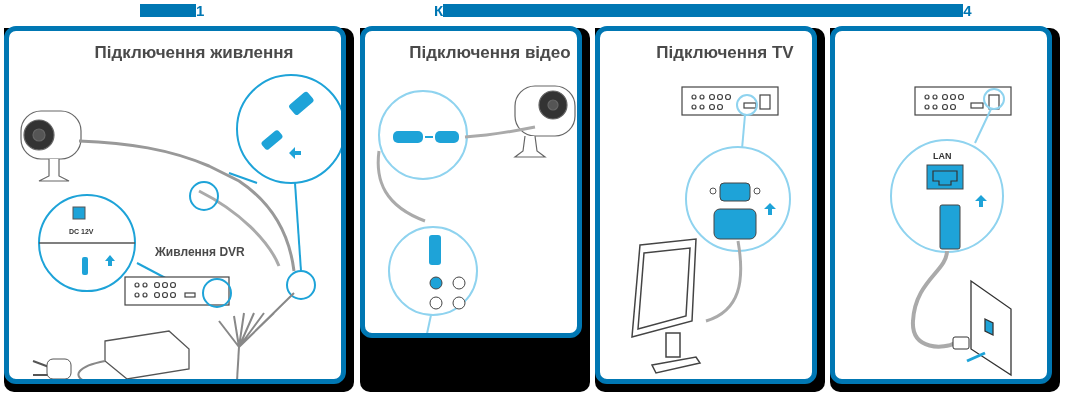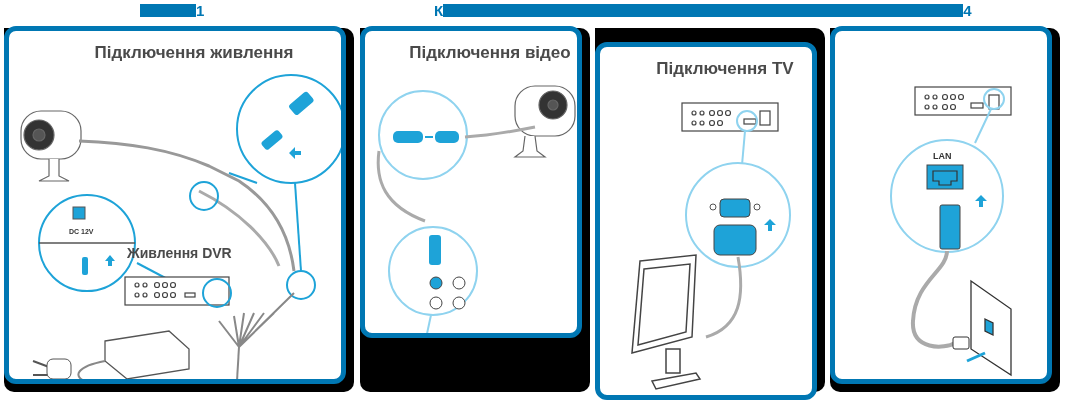--- a/index.html
+++ b/index.html
@@ -80,21 +80,21 @@
     <path d="M230 316 L210 290 M230 316 L225 285 M230 316 L235 282 M230 316 L245 282 M230 316 L255 282 M230 316 L265 282 M230 316 L285 262" stroke="#888" stroke-width="2" fill="none"></path>
     <path d="M230 316 L228 350" stroke="#888" stroke-width="2"></path>
 
     <g stroke="#555" fill="#fff" stroke-width="1.3">
       <path d="M96 310 L160 300 L180 318 L180 338 L118 348 L96 330z"></path>
     </g>
     <path d="M96 330 C70 335,60 345,80 352 C120 356,180 352,228 350" stroke="#888" stroke-width="2" fill="none"></path>
     <path d="M40 336 L24 330 M40 344 L24 344" stroke="#555" stroke-width="2"></path>
     <rect x="38" y="328" width="24" height="20" rx="6" stroke="#555" fill="#fff"></rect>
   </svg>
-  <div class="label" style="left:118px;top:214px;font-size:14px;">Живлення DVR</div>
+  <div class="label" style="left:146px;top:214px;font-size:12px;">Живлення DVR</div>
 </div>
 
 <div class="panel-shadow" style="left:360px;top:28px;width:230px;height:364px;"></div>
 <div class="panel" style="left:360px;top:26px;width:222px;height:312px;">
   <div class="panel-title">Підключення відео</div>
   <svg width="222" height="358">
 
     <g stroke="#666" fill="#fff" stroke-width="1.2">
       <rect x="150" y="55" width="60" height="50" rx="20"></rect>
       <circle cx="188" cy="74" r="14" fill="#333"></circle>
@@ -130,21 +130,21 @@
         <circle cx="80" cy="324" r="2.5"></circle>
         <circle cx="88" cy="324" r="2.5"></circle>
       <rect x="100" y="322" width="10" height="4"></rect>
         <rect x="118" y="318" width="14" height="8"></rect>
     </g>
     <circle cx="76" cy="320" r="10" stroke="#8fd3ef" stroke-width="2" fill="none"></circle>
   </svg>
 </div>
 
 <div class="panel-shadow" style="left:595px;top:28px;width:230px;height:364px;"></div>
-<div class="panel" style="left:595px;top:26px;width:222px;height:358px;margin-top:16px;">
+<div class="panel" style="left:595px;top:26px;width:222px;height:358px;">
   <div class="panel-title">Підключення TV</div>
   <svg width="222" height="358">
     <g stroke="#444" fill="#fff" stroke-width="1.2">
       <rect x="82" y="56" width="96" height="28"></rect>
       <circle cx="94" cy="66" r="2"></circle>
         <circle cx="102" cy="66" r="2"></circle>
         <circle cx="112" cy="66" r="2.5"></circle>
         <circle cx="120" cy="66" r="2.5"></circle>
         <circle cx="128" cy="66" r="2.5"></circle>
       <circle cx="94" cy="76" r="2"></circle>

